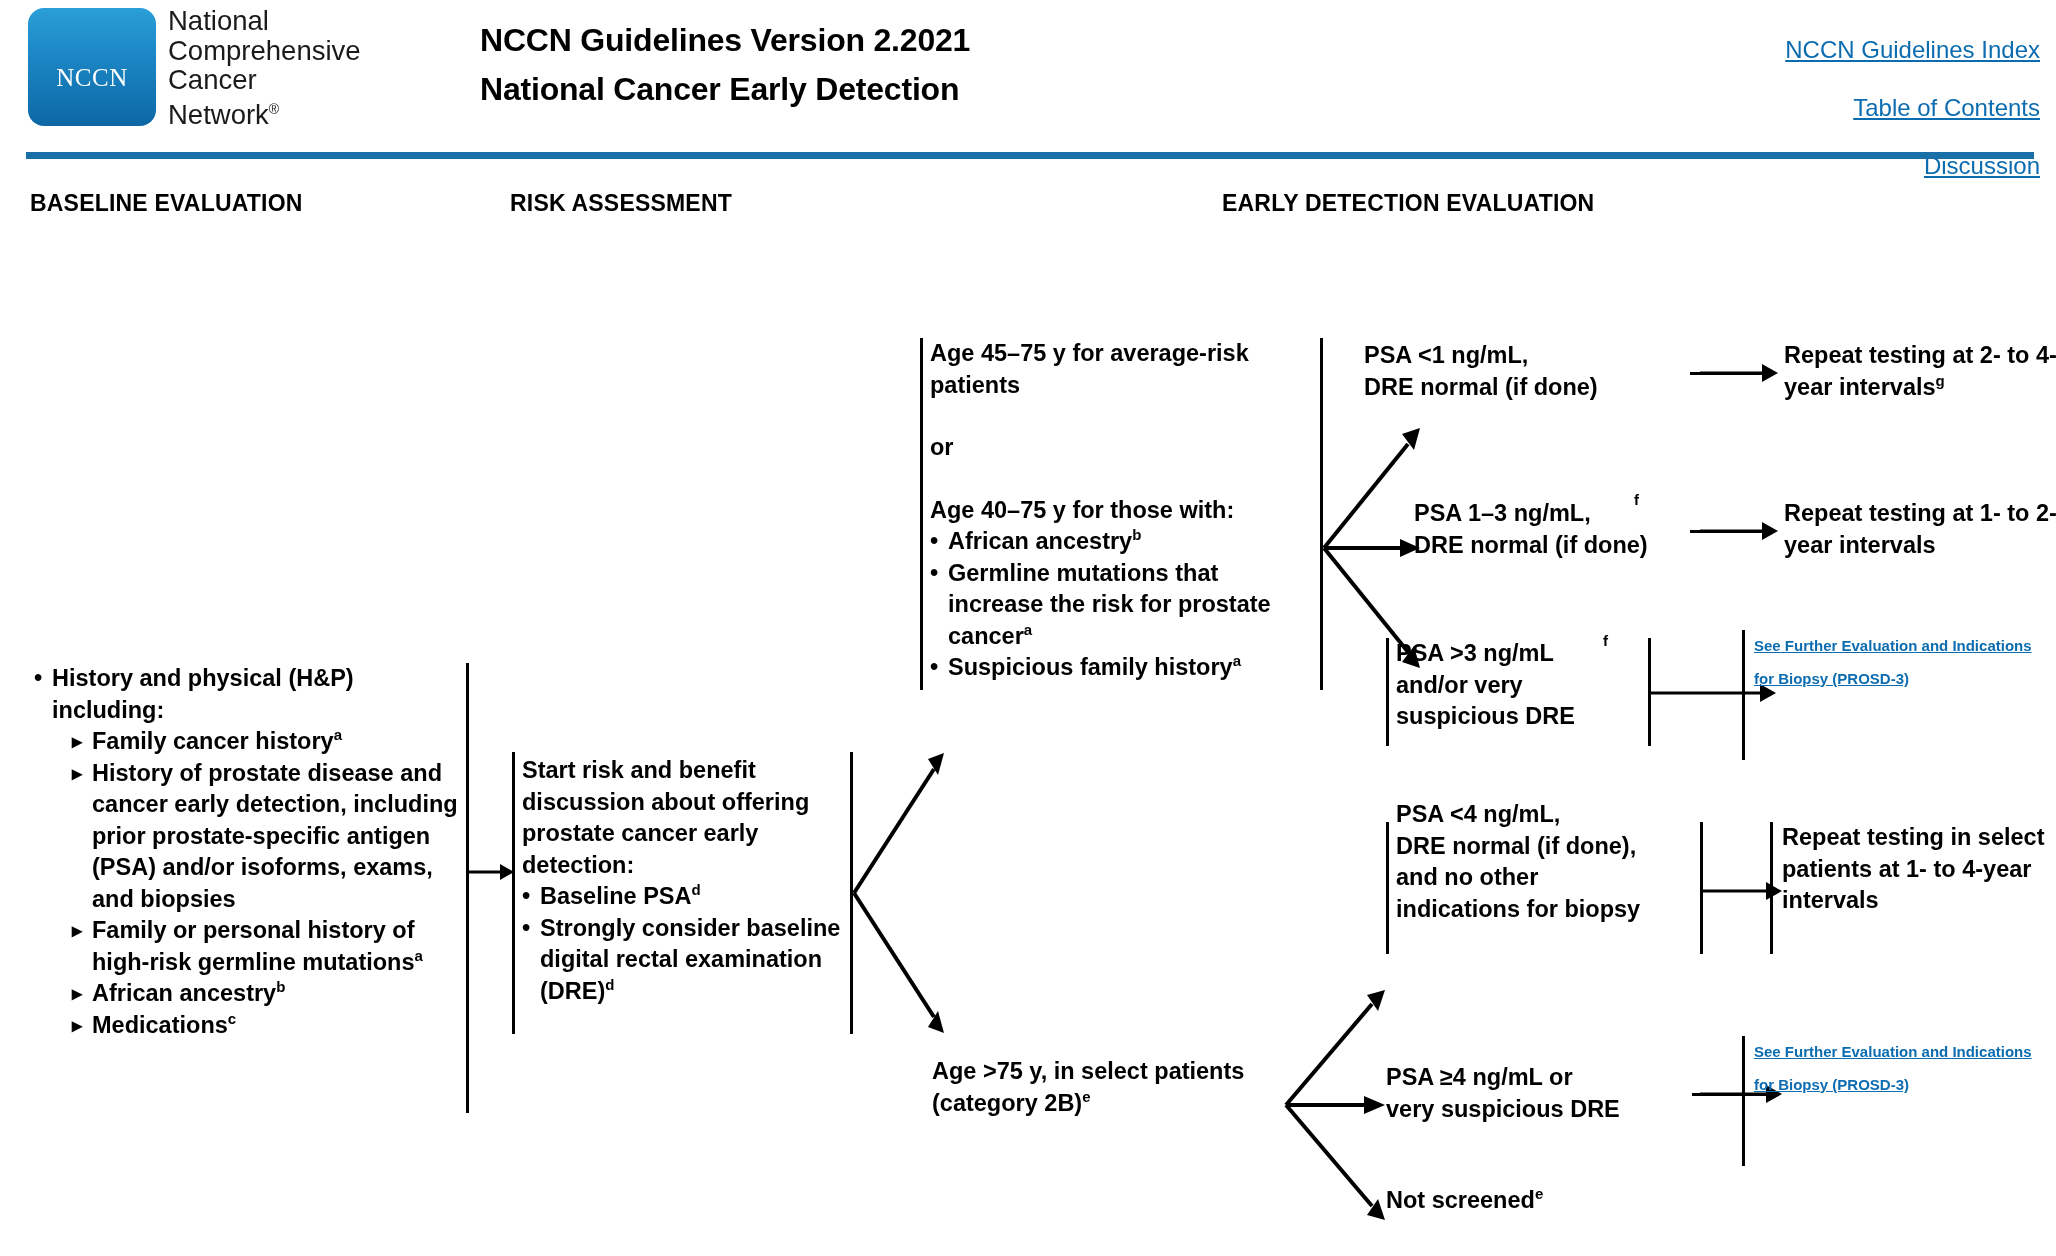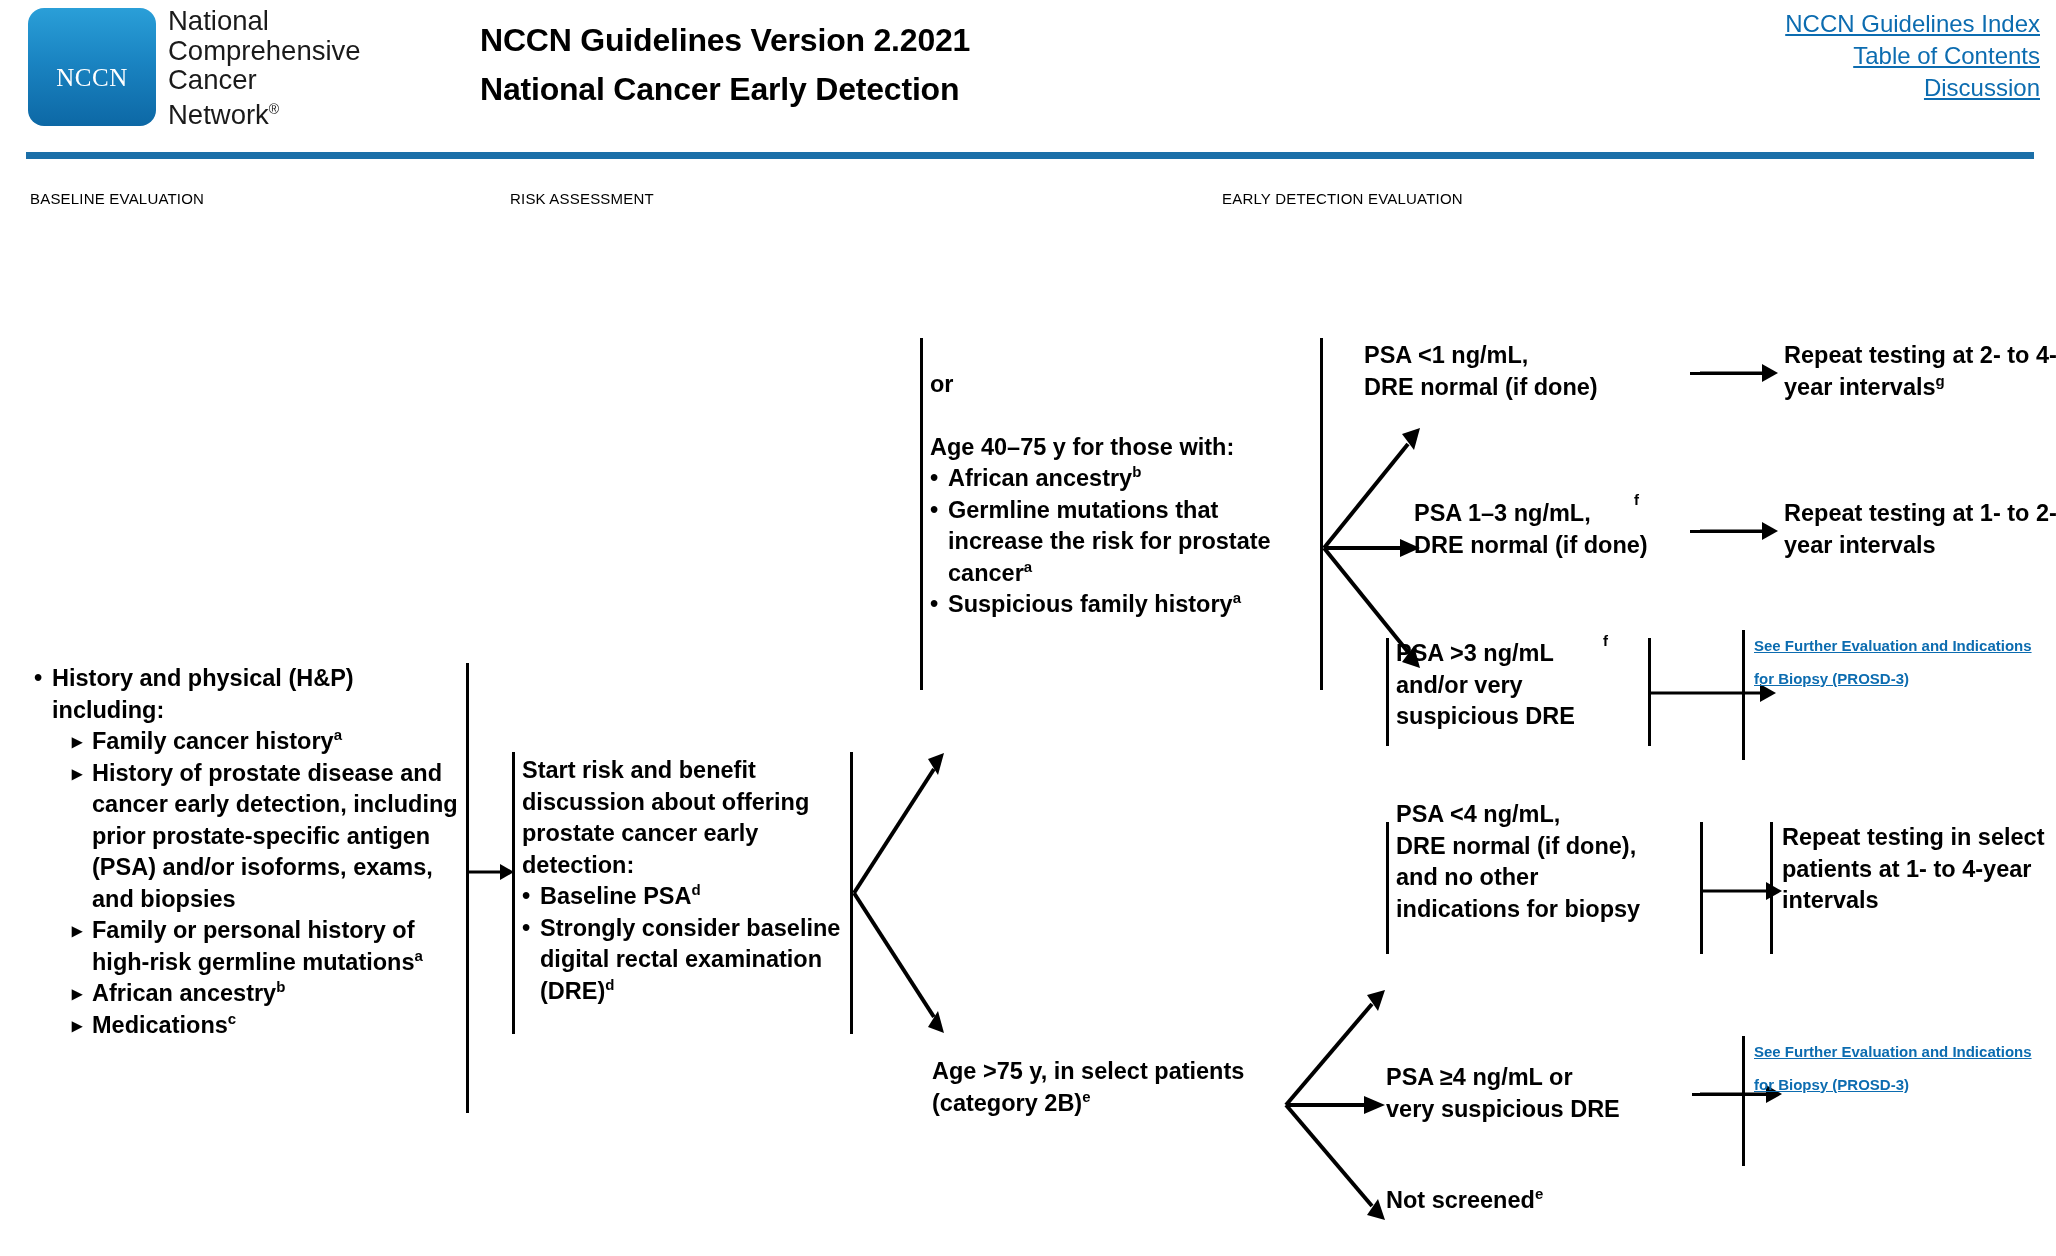--- a/index.html
+++ b/index.html
@@ -42,31 +42,31 @@
     letter-spacing:-0.2px;
   }
 
   #header-links{
     position:absolute;right:16px;top:8px;
     text-align:right;
     font-size:24px;line-height:32px;
     color:#0c6cb0;
   }
   #header-links a{
-    color:#0c6cb0;text-decoration:underline;display:block;
+    color:#0c6cb0;text-decoration:underline;display:block;margin-top:26px;
   }
 
   #rule{
     position:absolute;left:26px;top:152px;width:2008px;height:7px;
     background:#1b6fa8;
   }
 
   
   .col-head{
-    position:absolute;font-size:15px;font-weight:normal;letter-spacing:0.2px;
+    position:absolute;font-size:23px;font-weight:bold;letter-spacing:0.2px;
   }
 
   
   .node{
     position:absolute;
     font-size:23.5px;
     line-height:31.5px;
     font-weight:bold;
   }
   .node sup{font-size:15px;vertical-align:super;line-height:0;}
@@ -155,20 +155,21 @@
 
 <svg class="conn" style="left:850px;top:745px;" width="100" height="300">
   <line x1="4" y1="148" x2="84" y2="24" stroke="#000" stroke-width="4"></line>
   <polygon points="94,8 78,14 88,30" fill="#000"></polygon>
   <line x1="4" y1="148" x2="84" y2="272" stroke="#000" stroke-width="4"></line>
   <polygon points="94,288 78,282 88,266" fill="#000"></polygon>
 </svg>
 
 <div class="vbar" style="left:920px;top:338px;height:352px;"></div>
 <div class="node" style="left:930px;top:338px;width:390px;">
+  <div>Age 45–75 y for average-risk patients</div>
   <div style="height:31px;"></div>
   <div>or</div>
   <div style="height:31px;"></div>
   <div>Age 40–75 y for those with:</div>
   <ul class="tight">
     <li><span>African ancestry</span><sup>b</sup></li>
     <li><span>Germline mutations that increase the risk for prostate cancer</span><sup>a</sup></li>
     <li><span>Suspicious family history</span><sup>a</sup></li>
   </ul>
 </div>

